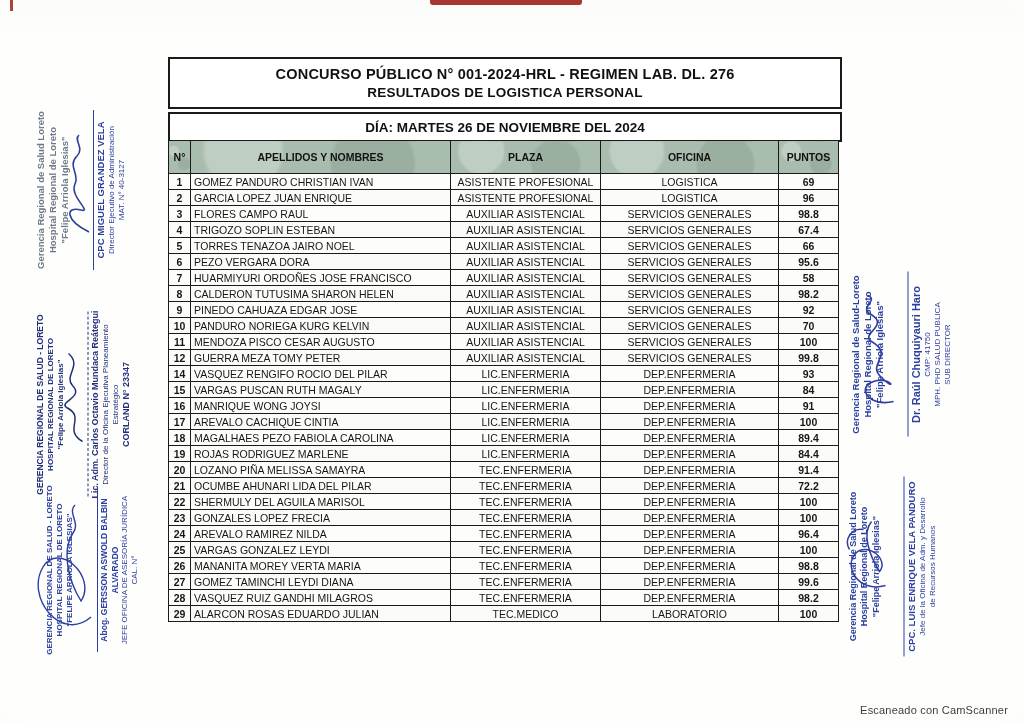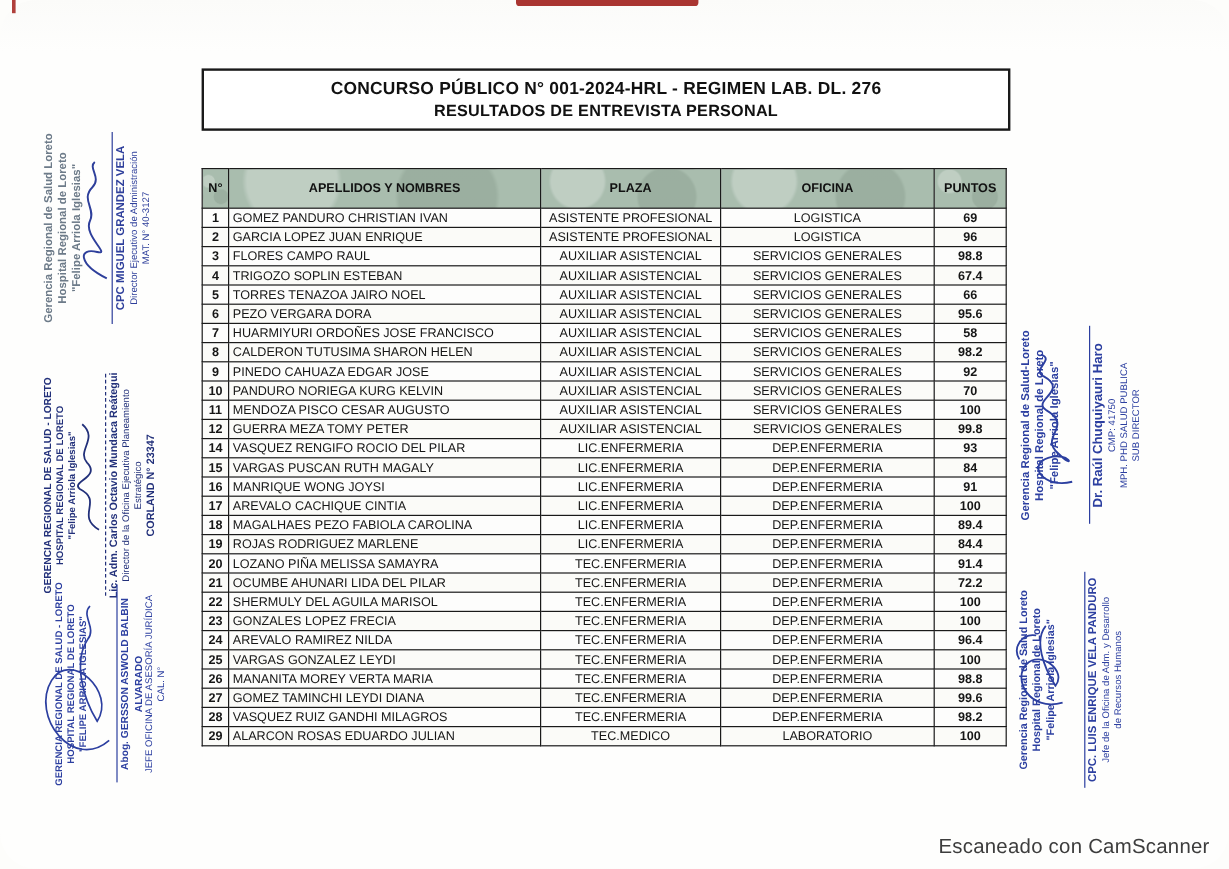--- a/index.html
+++ b/index.html
@@ -88,36 +88,39 @@
   .stamp.rt .rl{font-size:8px;}
 
   .stamp.rb{left:796px;top:513px;width:210px;height:107px;color:#2c3fa0;}
   .stamp.rb .org{font-weight:bold;font-size:9px;}
   .stamp.rb .sep{width:180px;}
   .stamp.rb .nm{font-size:9.5px;}
   .stamp.rb .rl{font-size:8px;}
 
   .camscanner{
     position:absolute;right:16px;bottom:8px;
-    font-size:17px;color:#3d3d3d;letter-spacing:.2px;
+    font-size:11px;color:#3d3d3d;letter-spacing:.2px;
   }
 </style>
 </head>
 <body>
 
 <div class="scan-page">
 
   <div class="red-bar"></div>
   <div class="red-tick"></div>
 
   <div class="title-box">
     <span class="l1">CONCURSO PÚBLICO N° 001-2024-HRL - REGIMEN LAB. DL. 276</span>
-    <span class="l2">RESULTADOS DE ENTREVISTA PERSONAL</span>
-  </div>
-
+    <span class="l2">RESULTADOS DE LOGISTICA PERSONAL</span>
+  </div>
+
+  <div class="date-box">
+    <span>DÍA: MARTES 26 DE NOVIEMBRE DEL 2024</span>
+  </div>
 
   <table class="results">
     <colgroup>
       <col style="width:22px">
         <col style="width:260px">
         <col style="width:150px">
         <col style="width:178px">
         <col style="width:60px">
     </colgroup>
     <thead>

